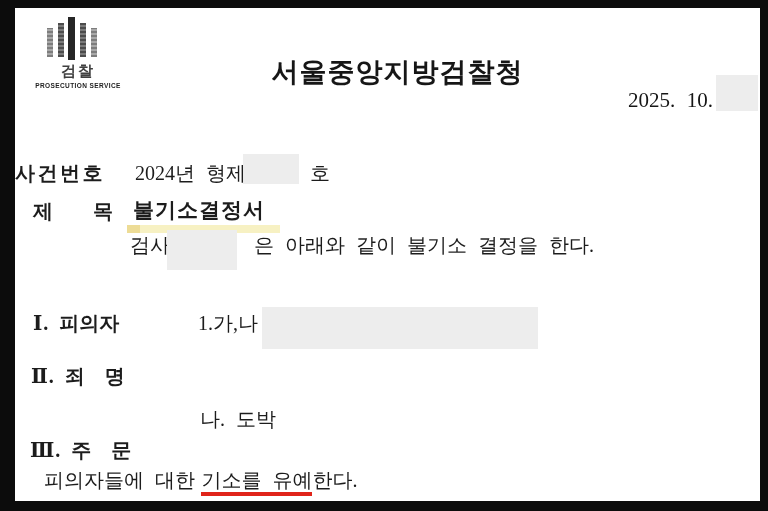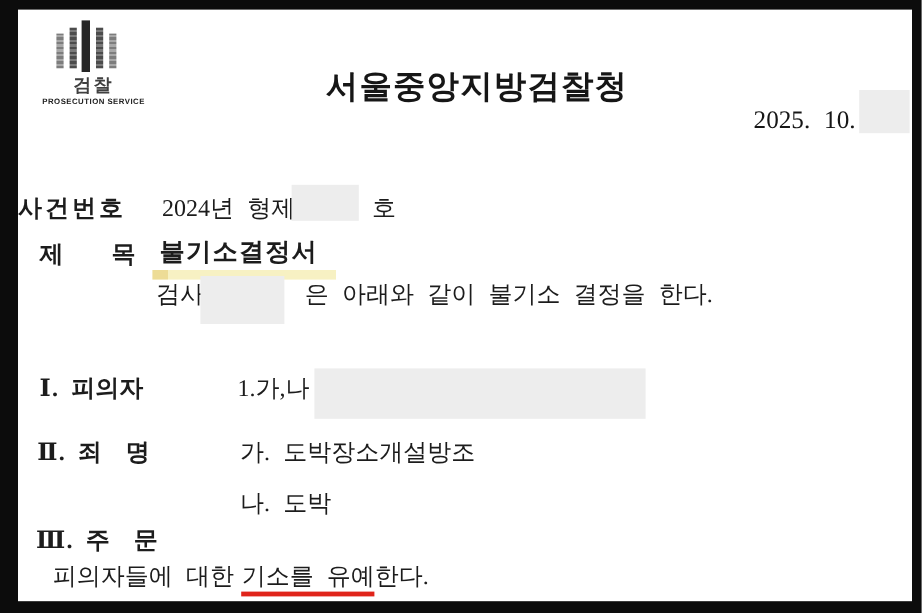--- a/index.html
+++ b/index.html
@@ -92,19 +92,18 @@
 
   <div class="t prosec-label">검사</div>
   <div class="redaction r-prosec"></div>
   <div class="t decision-txt">은 아래와 같이 불기소 결정을 한다.</div>
 
   <div class="t b sec1-head"><span class="sec-num">Ⅰ.</span><span>피의자</span></div>
   <div class="t sec1-value">1.가,나</div>
   <div class="redaction r-suspect"></div>
 
   <div class="t b sec2-head"><span class="sec-num">Ⅱ.</span><span>죄　명</span></div>
-  <div class="t sec2-item-a">가. 도박장소개설방조</div>
   <div class="t sec2-item-b">나. 도박</div>
 
   <div class="t b sec3-head"><span class="sec-num">Ⅲ.</span><span>주　문</span></div>
   <div class="t sec3-body"><span class="prefix-gap">피의자들에 대한</span><span class="red-underline">기소를 유예</span><span>한다.</span></div>
 
 </div>
 
 </body></html>

